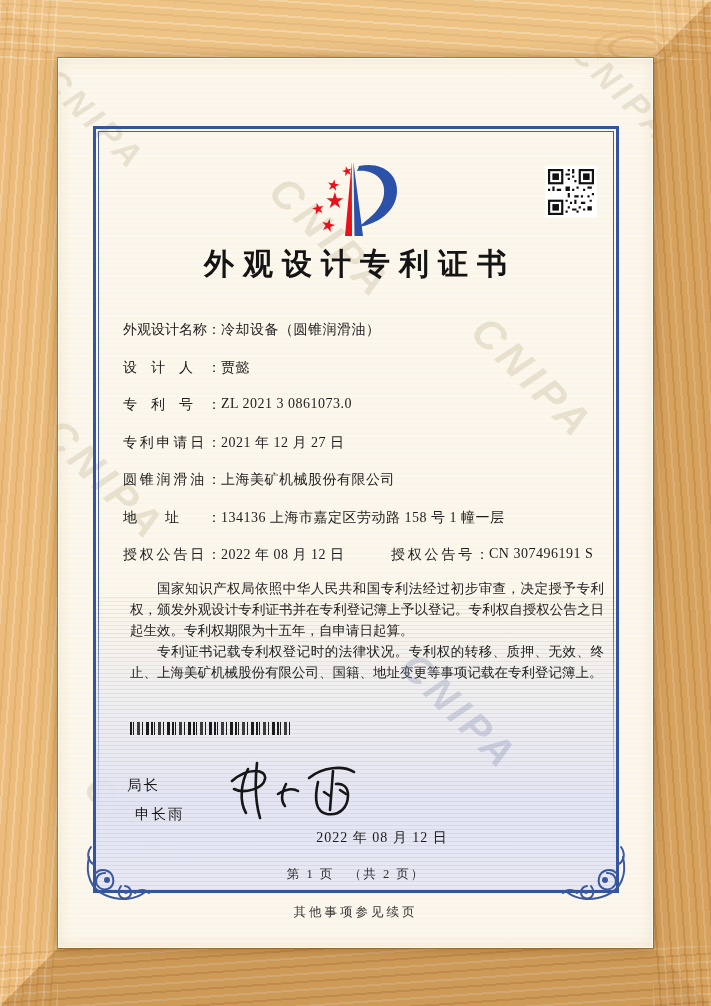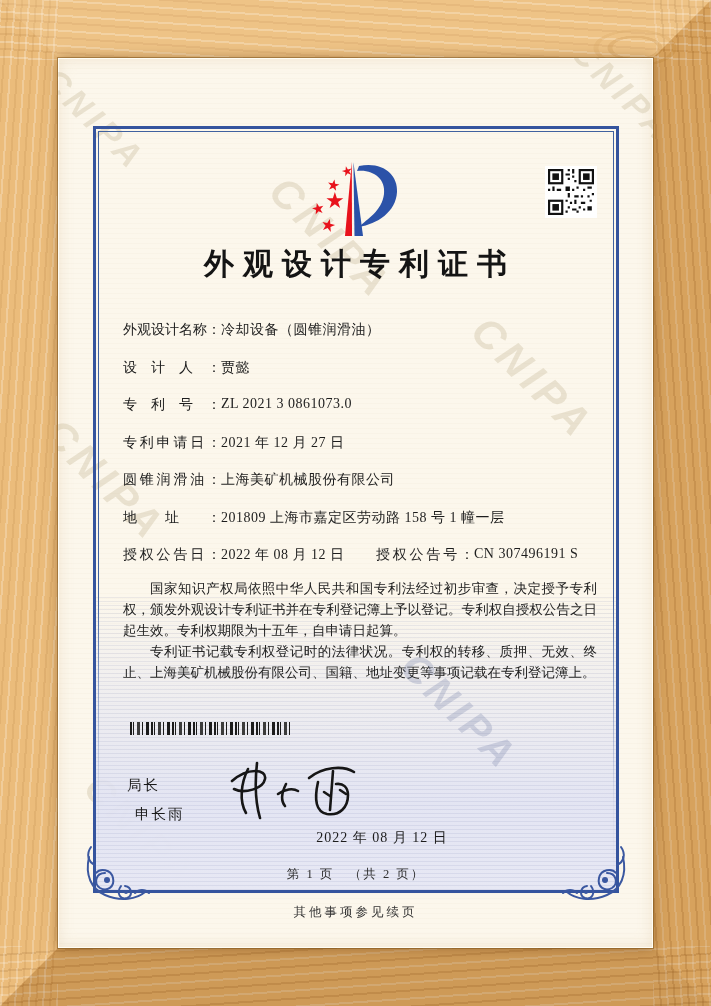--- a/index.html
+++ b/index.html
@@ -52,22 +52,22 @@
   
   .cert-no{position:absolute;left:27px;top:31px;font-size:13.5px;letter-spacing:3px;color:#2a2a2a;}
   .logo{position:absolute;left:209px;top:29px;width:105px;height:88px;}
   .qr{position:absolute;left:449px;top:37px;width:52px;height:52px;background:#fff;padding:3px;}
   .qr svg{width:100%;height:100%;display:block;}
   .title{position:absolute;left:8px;right:0;top:115px;text-align:center;
     font-size:30px;font-weight:bold;letter-spacing:9px;color:#141414;}
   .frow{position:absolute;left:27px;right:16px;font-size:14px;color:#1d1d1d;white-space:nowrap;}
   .flabel{display:inline-block;width:7em;text-align:justify;text-align-last:justify;vertical-align:top;}
   .fvalue{letter-spacing:.5px;}
-  .fpair2{position:absolute;left:253px;top:0;}
-  .body-text{position:absolute;left:27px;top:449px;width:474px;font-size:13.5px;line-height:21px;color:#222;text-align:justify;}
+  .fpair2{position:absolute;left:268px;top:0;}
+  .body-text{position:absolute;left:34px;top:449px;width:474px;font-size:13.5px;line-height:21px;color:#222;text-align:justify;}
   .body-text p{margin:0;text-indent:2em;}
   .barcode{position:absolute;left:34px;top:593px;width:162px;height:13px;
     background:repeating-linear-gradient(90deg,#1c1c1c 0 2px,rgba(0,0,0,0) 2px 3px,#1c1c1c 3px 4px,rgba(0,0,0,0) 4px 7px,#3c3c3c 7px 10px,rgba(0,0,0,0) 10px 12px,#1c1c1c 12px 13px,rgba(0,0,0,0) 13px 16px,#1c1c1c 16px 19px,rgba(0,0,0,0) 19px 21px);}
   .sig-title{position:absolute;left:31px;top:647px;font-size:14.5px;color:#1c1c1c;letter-spacing:2px;}
   .sig-name{position:absolute;left:31px;top:676px;font-size:14.5px;color:#1c1c1c;letter-spacing:2px;margin-left:8px;}
   .sig-hand{position:absolute;left:118px;top:628px;width:160px;height:66px;}
   .cert-date{position:absolute;left:166px;top:700px;width:240px;text-align:center;font-size:14px;color:#1d1d1d;letter-spacing:1px;}
   .page-ind{position:absolute;left:0;right:0;top:737px;text-align:center;font-size:12.5px;color:#2c2c2c;letter-spacing:2px;}
   .flourish{position:absolute;width:80px;height:80px;}
   .flourish-bl{left:-13px;bottom:-13px;}
@@ -173,21 +173,21 @@
       <div class="frow" style="top:267px">
         <span class="flabel">专利号：</span><span class="fvalue">ZL 2021 3 0861073.0</span>
       </div>
       <div class="frow" style="top:305px">
         <span class="flabel">专利申请日：</span><span class="fvalue">2021 年 12 月 27 日</span>
       </div>
       <div class="frow" style="top:342px">
         <span class="flabel">圆锥润滑油：</span><span class="fvalue">上海美矿机械股份有限公司</span>
       </div>
       <div class="frow" style="top:380px">
-        <span class="flabel">地址：</span><span class="fvalue">201809 上海市嘉定区劳动路 158 号 1 幢一层</span>
+        <span class="flabel">地址：</span><span class="fvalue">134136 上海市嘉定区劳动路 158 号 1 幢一层</span>
       </div>
       <div class="frow" style="top:417px">
         <span class="flabel">授权公告日：</span><span class="fvalue">2022 年 08 月 12 日</span>
         <span class="fpair2">
           <span class="flabel">授权公告号：</span><span class="fvalue">CN 307496191 S</span>
         </span>
       </div>
 
       <div class="body-text">
         <p>国家知识产权局依照中华人民共和国专利法经过初步审查，决定授予专利权，颁发外观设计专利证书并在专利登记簿上予以登记。专利权自授权公告之日起生效。专利权期限为十五年，自申请日起算。</p>

